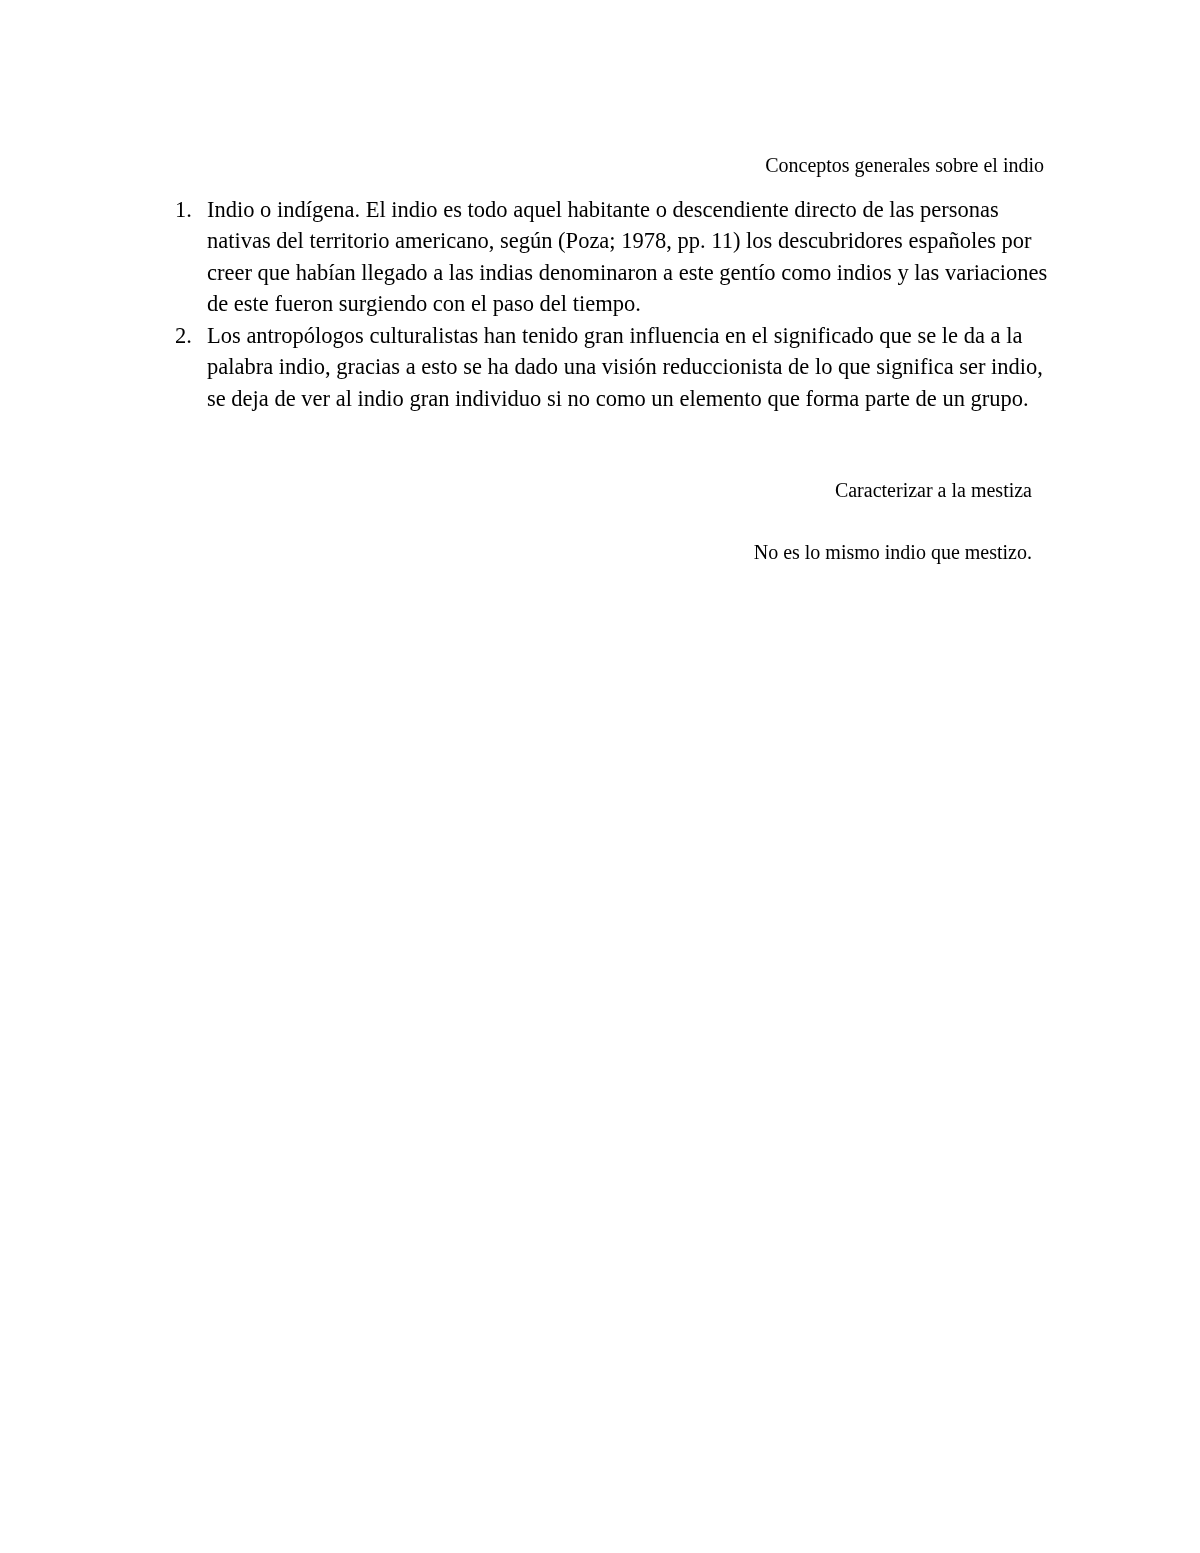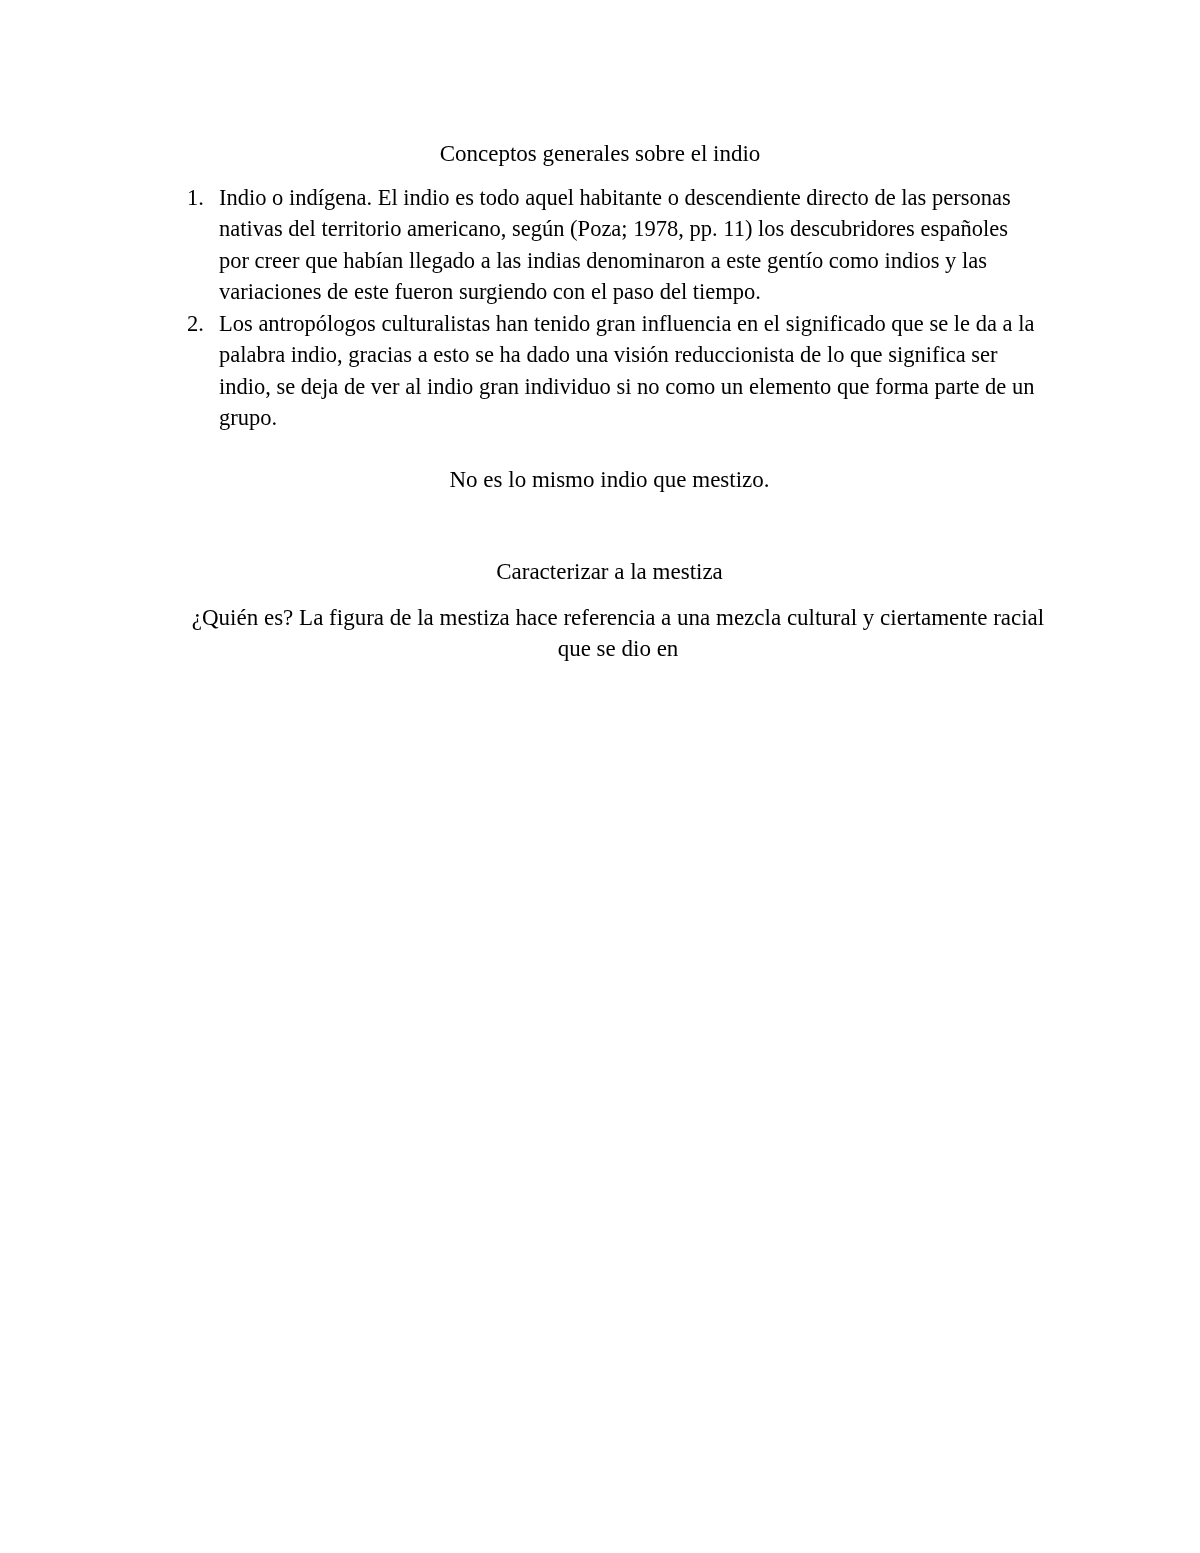--- a/index.html
+++ b/index.html
@@ -18,32 +18,32 @@
     color: #000000;
     -webkit-font-smoothing: antialiased;
   }
   .doc-body {
     position: absolute;
     left: 140px;
     top: 134px;
     width: 920px;
   }
   .para {
-    font-size: 23px;
+    font-size: 20px;
     line-height: 31.5px;
-    margin: 4px;
-    text-align: center;
+    margin: 16px;
+    text-align: right;
   }
   
   .title-para {
     margin-bottom: 12px;
   }
   
   ol.numbered-list {
-    margin: 12px;
+    margin: 0;
     padding: 0;
     list-style: none;
     counter-reset: item;
   }
   ol.numbered-list > li {
     position: relative;
     padding-left: 67px;
     font-size: 22.5px;
     line-height: 31.5px;
     
@@ -84,20 +84,19 @@
 <div class="page">
   <div class="doc-body">
 
     <p class="para title-para">Conceptos generales sobre el indio</p>
 
     <ol class="numbered-list list-block">
       <li>Indio o indígena. El indio es todo aquel habitante o descendiente directo de las personas nativas del territorio americano, según (Poza; 1978, pp. 11) los descubridores españoles por creer que habían llegado a las indias denominaron a este gentío como indios y las variaciones de este fueron surgiendo con el paso del tiempo.</li>
       <li>Los antropólogos culturalistas han tenido gran influencia en el significado que se le da a la palabra indio, gracias a esto se ha dado una visión reduccionista de lo que significa ser indio, se deja de ver al indio gran individuo si no como un elemento que forma parte de un grupo.</li>
     </ol>
 
+    <p class="para indent-para heading-para">Caracterizar a la mestiza</p>
+
     <p class="para indent-para gap-para">No es lo mismo indio que mestizo.</p>
 
-    <p class="para indent-para heading-para">Caracterizar a la mestiza</p>
-
-    <p class="para indent-para last-para">¿Quién es? La figura de la mestiza hace referencia a una mezcla cultural y ciertamente racial que se dio en</p>
 
   </div>
 </div>
 
 </body></html>

